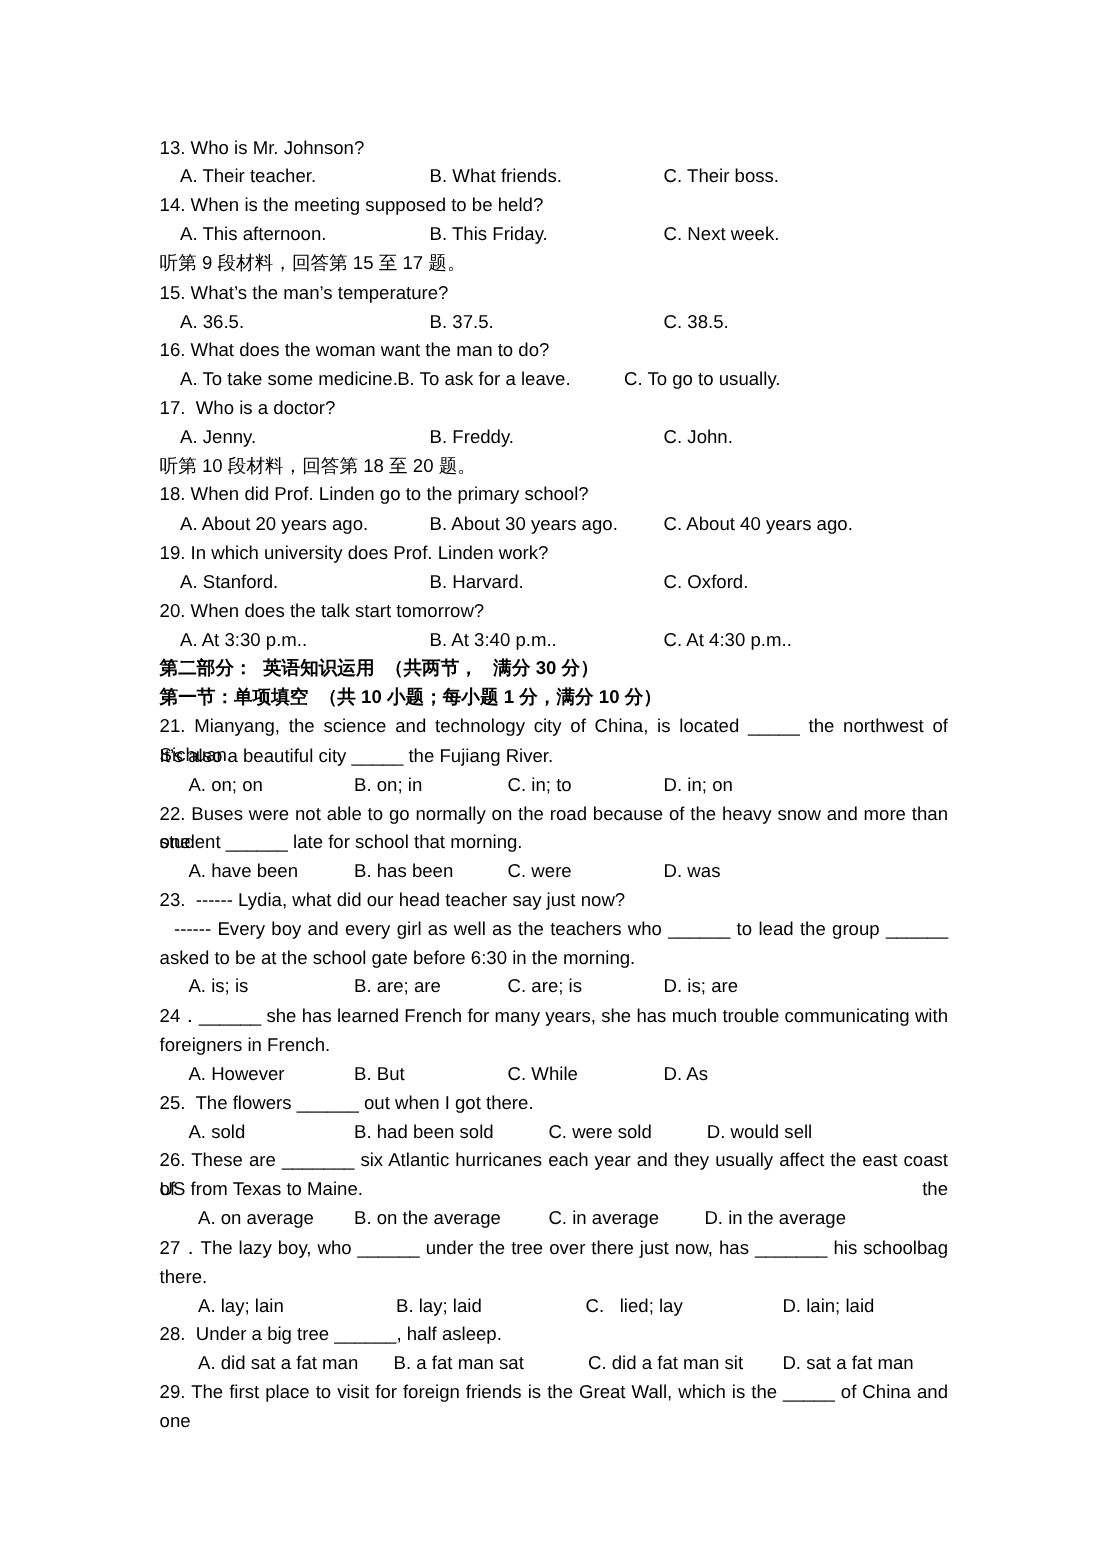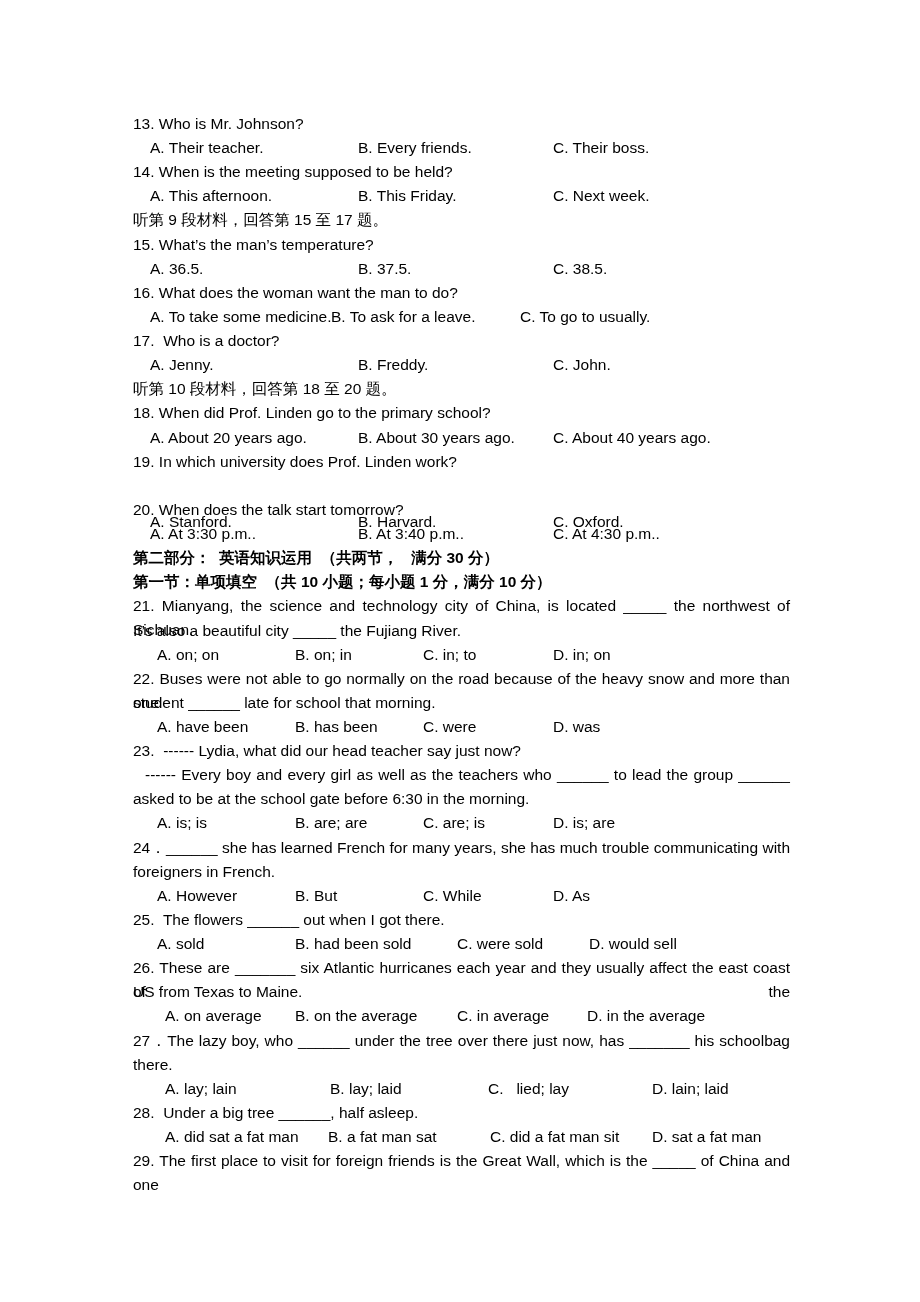--- a/index.html
+++ b/index.html
@@ -43,21 +43,21 @@
 </style>
 </head>
 <body>
 
 <div class="page">
     <div class="line" style="top: 112px;">
       <span class="seg" style="left: 133px;">13. Who is Mr. Johnson?</span>
     </div>
     <div class="line" style="top: 136px;">
       <span class="seg" style="left: 150px;">A. Their teacher.</span>
-      <span class="seg" style="left: 358px;">B. Every friends.</span>
+      <span class="seg" style="left: 358px;">B. What friends.</span>
       <span class="seg" style="left: 553px;">C. Their boss.</span>
     </div>
     <div class="line" style="top: 160px;">
       <span class="seg" style="left: 133px;">14. When is the meeting supposed to be held?</span>
     </div>
     <div class="line" style="top: 184px;">
       <span class="seg" style="left: 150px;">A. This afternoon.</span>
       <span class="seg" style="left: 358px;">B. This Friday.</span>
       <span class="seg" style="left: 553px;">C. Next week.</span>
     </div>
@@ -95,21 +95,21 @@
       <span class="seg" style="left: 133px;">18. When did Prof. Linden go to the primary school?</span>
     </div>
     <div class="line" style="top: 426px;">
       <span class="seg" style="left: 150px;">A. About 20 years ago.</span>
       <span class="seg" style="left: 358px;">B. About 30 years ago.</span>
       <span class="seg" style="left: 553px;">C. About 40 years ago.</span>
     </div>
     <div class="line" style="top: 450px;">
       <span class="seg" style="left: 133px;">19. In which university does Prof. Linden work?</span>
     </div>
-    <div class="line" style="top: 474px; margin-top: 36px;">
+    <div class="line" style="top: 474px;">
       <span class="seg" style="left: 150px;">A. Stanford.</span>
       <span class="seg" style="left: 358px;">B. Harvard.</span>
       <span class="seg" style="left: 553px;">C. Oxford.</span>
     </div>
     <div class="line" style="top: 498px; text-align: right;">
       <span class="seg" style="left: 133px;">20. When does the talk start tomorrow?</span>
     </div>
     <div class="line" style="top: 522px;">
       <span class="seg" style="left: 150px;">A. At 3:30 p.m..</span>
       <span class="seg" style="left: 358px; text-align: center;">B. At 3:40 p.m..</span>

